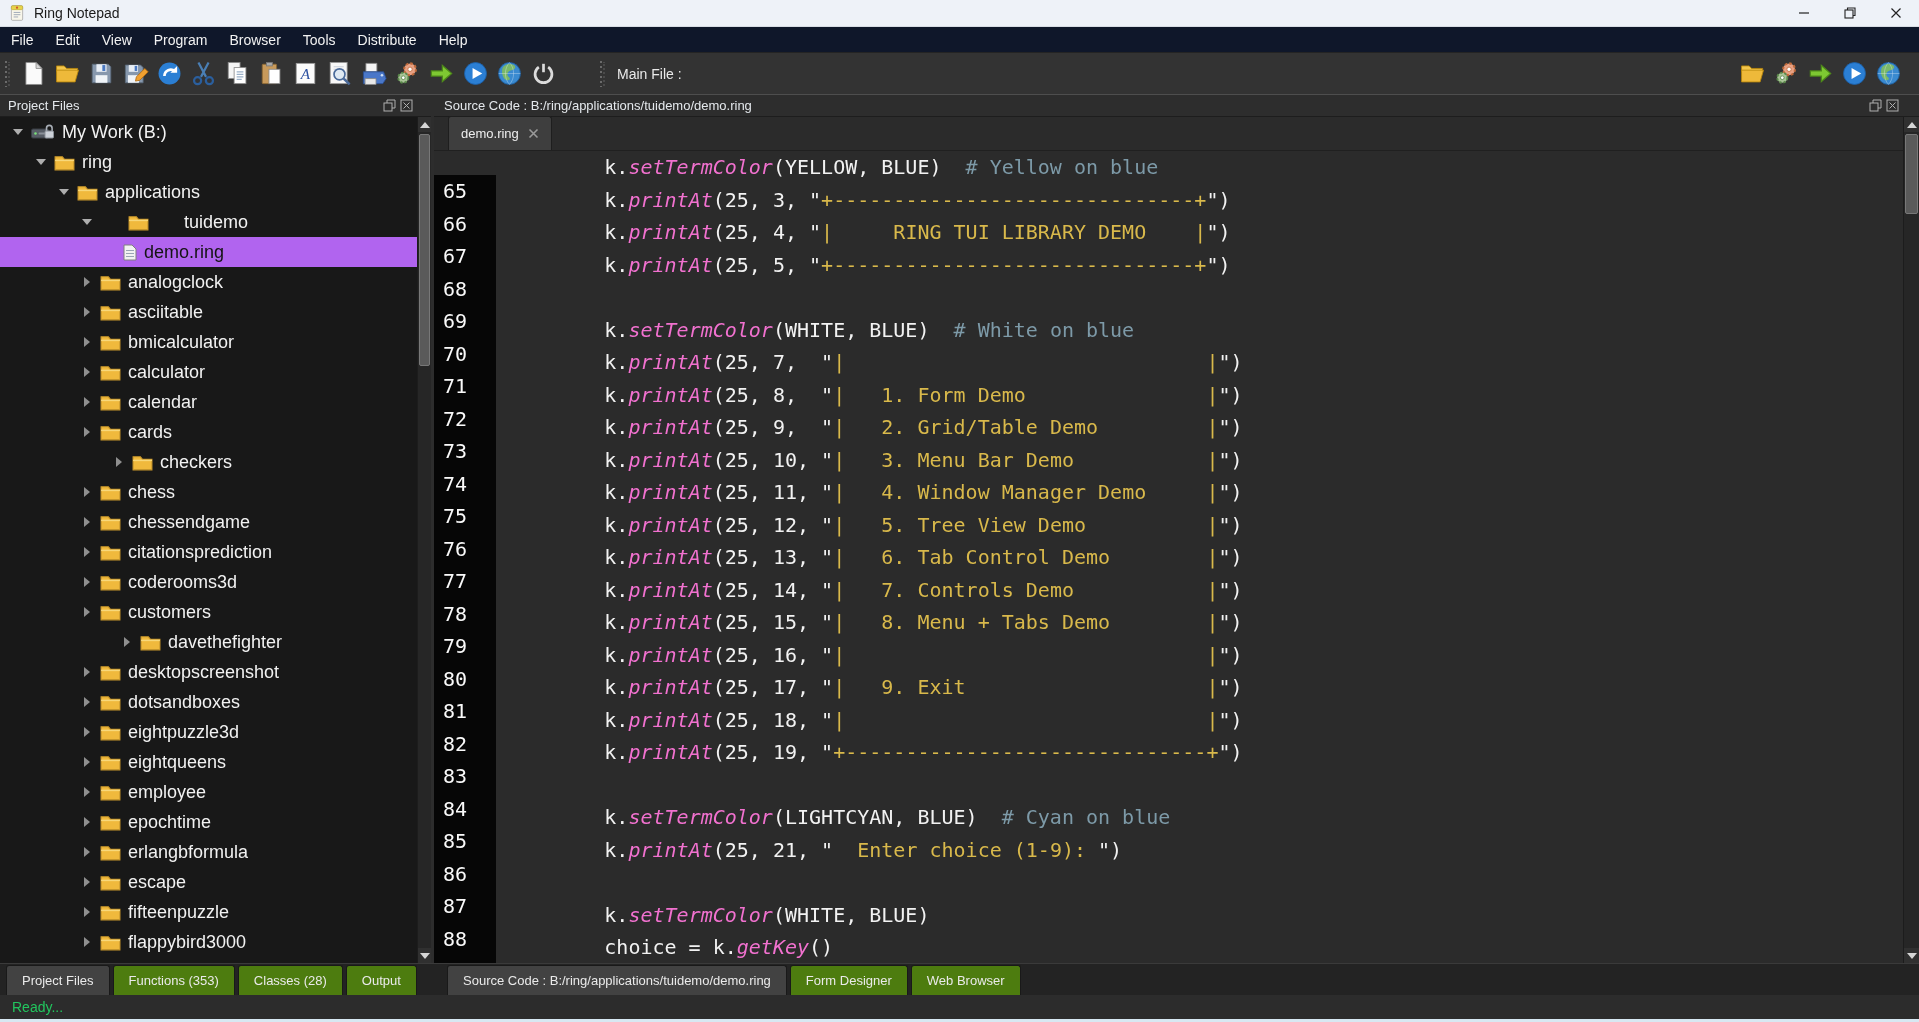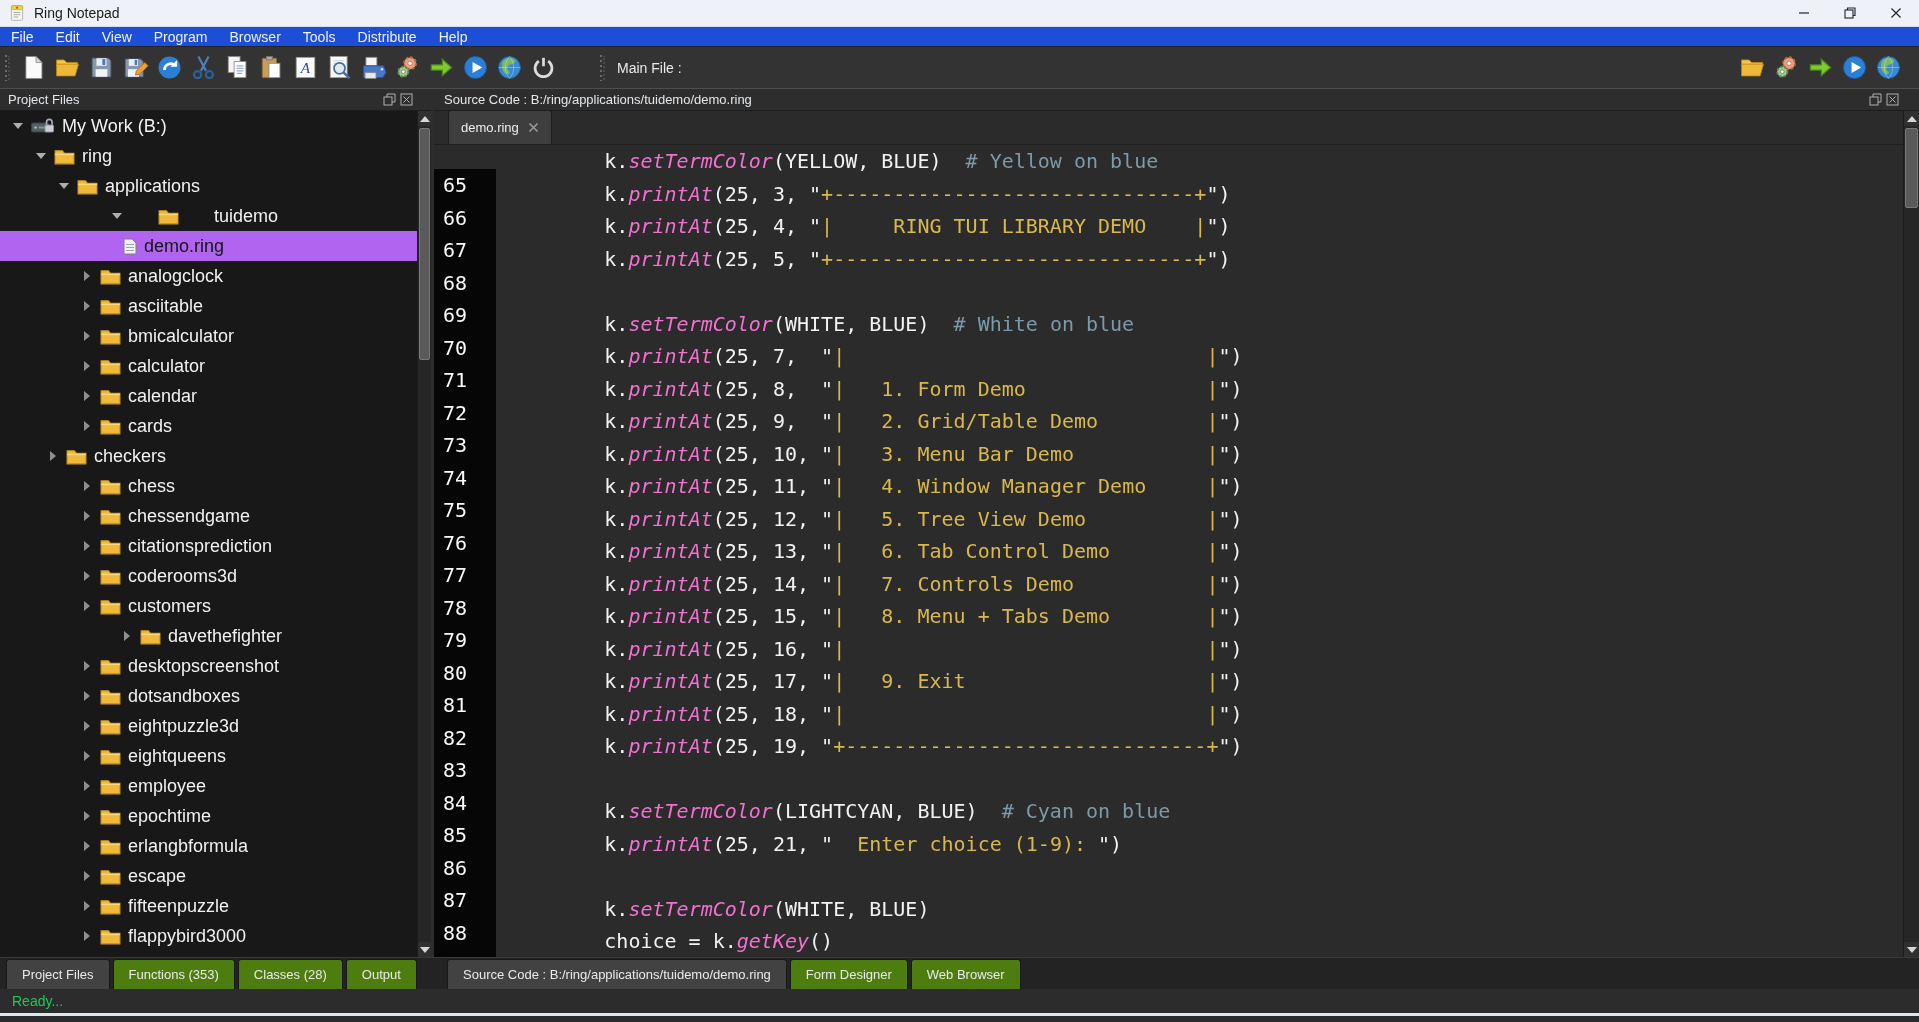--- a/index.html
+++ b/index.html
@@ -9,21 +9,21 @@
     -webkit-font-smoothing:antialiased;
   }
   
   .titlebar { height:27px; background:#eef2f8; display:flex; align-items:center; border-bottom:1px solid #d8dde4; box-sizing:border-box;}
   .titlebar .appicon { width:18px; height:18px; margin:0 8px 0 8px; display:inline-flex; }
   .titlebar .title { font-size:14px; color:#1a1a1a; }
   .wincontrols { margin-left:auto; display:flex; height:100%; }
   .winbtn { width:46px; height:100%; display:flex; align-items:center; justify-content:center; }
   .winbtn svg { width:12px; height:12px; }
   
-  .menubar { height:20px; background:#1d4ed8; display:flex; align-items:center; border-bottom:1px solid #242424; box-sizing:border-box; }
+  .menubar { height:26px; background:#0f172a; display:flex; align-items:center; border-bottom:1px solid #242424; box-sizing:border-box; }
   .menu-item { color:#f2f2f2; font-size:14px; padding:4px 11px; }
   
   .toolbar { height:42px; background:#333333; display:flex; align-items:center; border-bottom:1px solid #4e4e4e; box-sizing:border-box; }
   .grip { width:5px; height:26px; margin:0 6px 0 5px;
           background:repeating-linear-gradient(to bottom,#6a6a6a 0 2px,transparent 2px 5px),
                      repeating-linear-gradient(to bottom,#4a4a4a 1px 3px,transparent 3px 5px);
           background-size:2px 100%,2px 100%; background-position:0 0,3px 2px; background-repeat:repeat-y; }
   .tbtn { width:34px; height:34px; display:flex; align-items:center; justify-content:center; background:transparent; border:none; }
   .tbtn svg { width:27px; height:27px; }
   .mainfile-label { color:#e9e9e9; font-size:14px; margin-left:6px; white-space:pre; }
@@ -381,21 +381,21 @@
             <span class="arr-e"></span>
           </span>
           <span class="tr-icon">
             <svg viewBox="0 0 20 16" style="width:21px">
               <path d="M1 2.5h7l2 2.5h9v10H1z" fill="#f0b93c" stroke="#c8962a"></path>
               <path d="M1 6h18" stroke="#f8d87a" stroke-width="1.4"></path>
             </svg>
           </span>
           <span>applications</span>
         </div>
-        <div class="tree-row" style="padding-left: 109px; gap: 28px;">
+        <div class="tree-row" style="padding-left: 79px; gap: 28px;">
           <span class="tr-arrow">
             <span class="arr-e"></span>
           </span>
           <span class="tr-icon">
             <svg viewBox="0 0 20 16" style="width:21px">
               <path d="M1 2.5h7l2 2.5h9v10H1z" fill="#f0b93c" stroke="#c8962a"></path>
               <path d="M1 6h18" stroke="#f8d87a" stroke-width="1.4"></path>
             </svg>
           </span>
           <span>tuidemo</span>
@@ -475,21 +475,21 @@
             <span class="arr-c"></span>
           </span>
           <span class="tr-icon">
             <svg viewBox="0 0 20 16" style="width:21px">
               <path d="M1 2.5h7l2 2.5h9v10H1z" fill="#f0b93c" stroke="#c8962a"></path>
               <path d="M1 6h18" stroke="#f8d87a" stroke-width="1.4"></path>
             </svg>
           </span>
           <span>cards</span>
         </div>
-        <div class="tree-row" style="padding-left: 45px;">
+        <div class="tree-row" style="padding-left: 111px;">
           <span class="tr-arrow">
             <span class="arr-c"></span>
           </span>
           <span class="tr-icon">
             <svg viewBox="0 0 20 16" style="width:21px">
               <path d="M1 2.5h7l2 2.5h9v10H1z" fill="#f0b93c" stroke="#c8962a"></path>
               <path d="M1 6h18" stroke="#f8d87a" stroke-width="1.4"></path>
             </svg>
           </span>
           <span>checkers</span>

